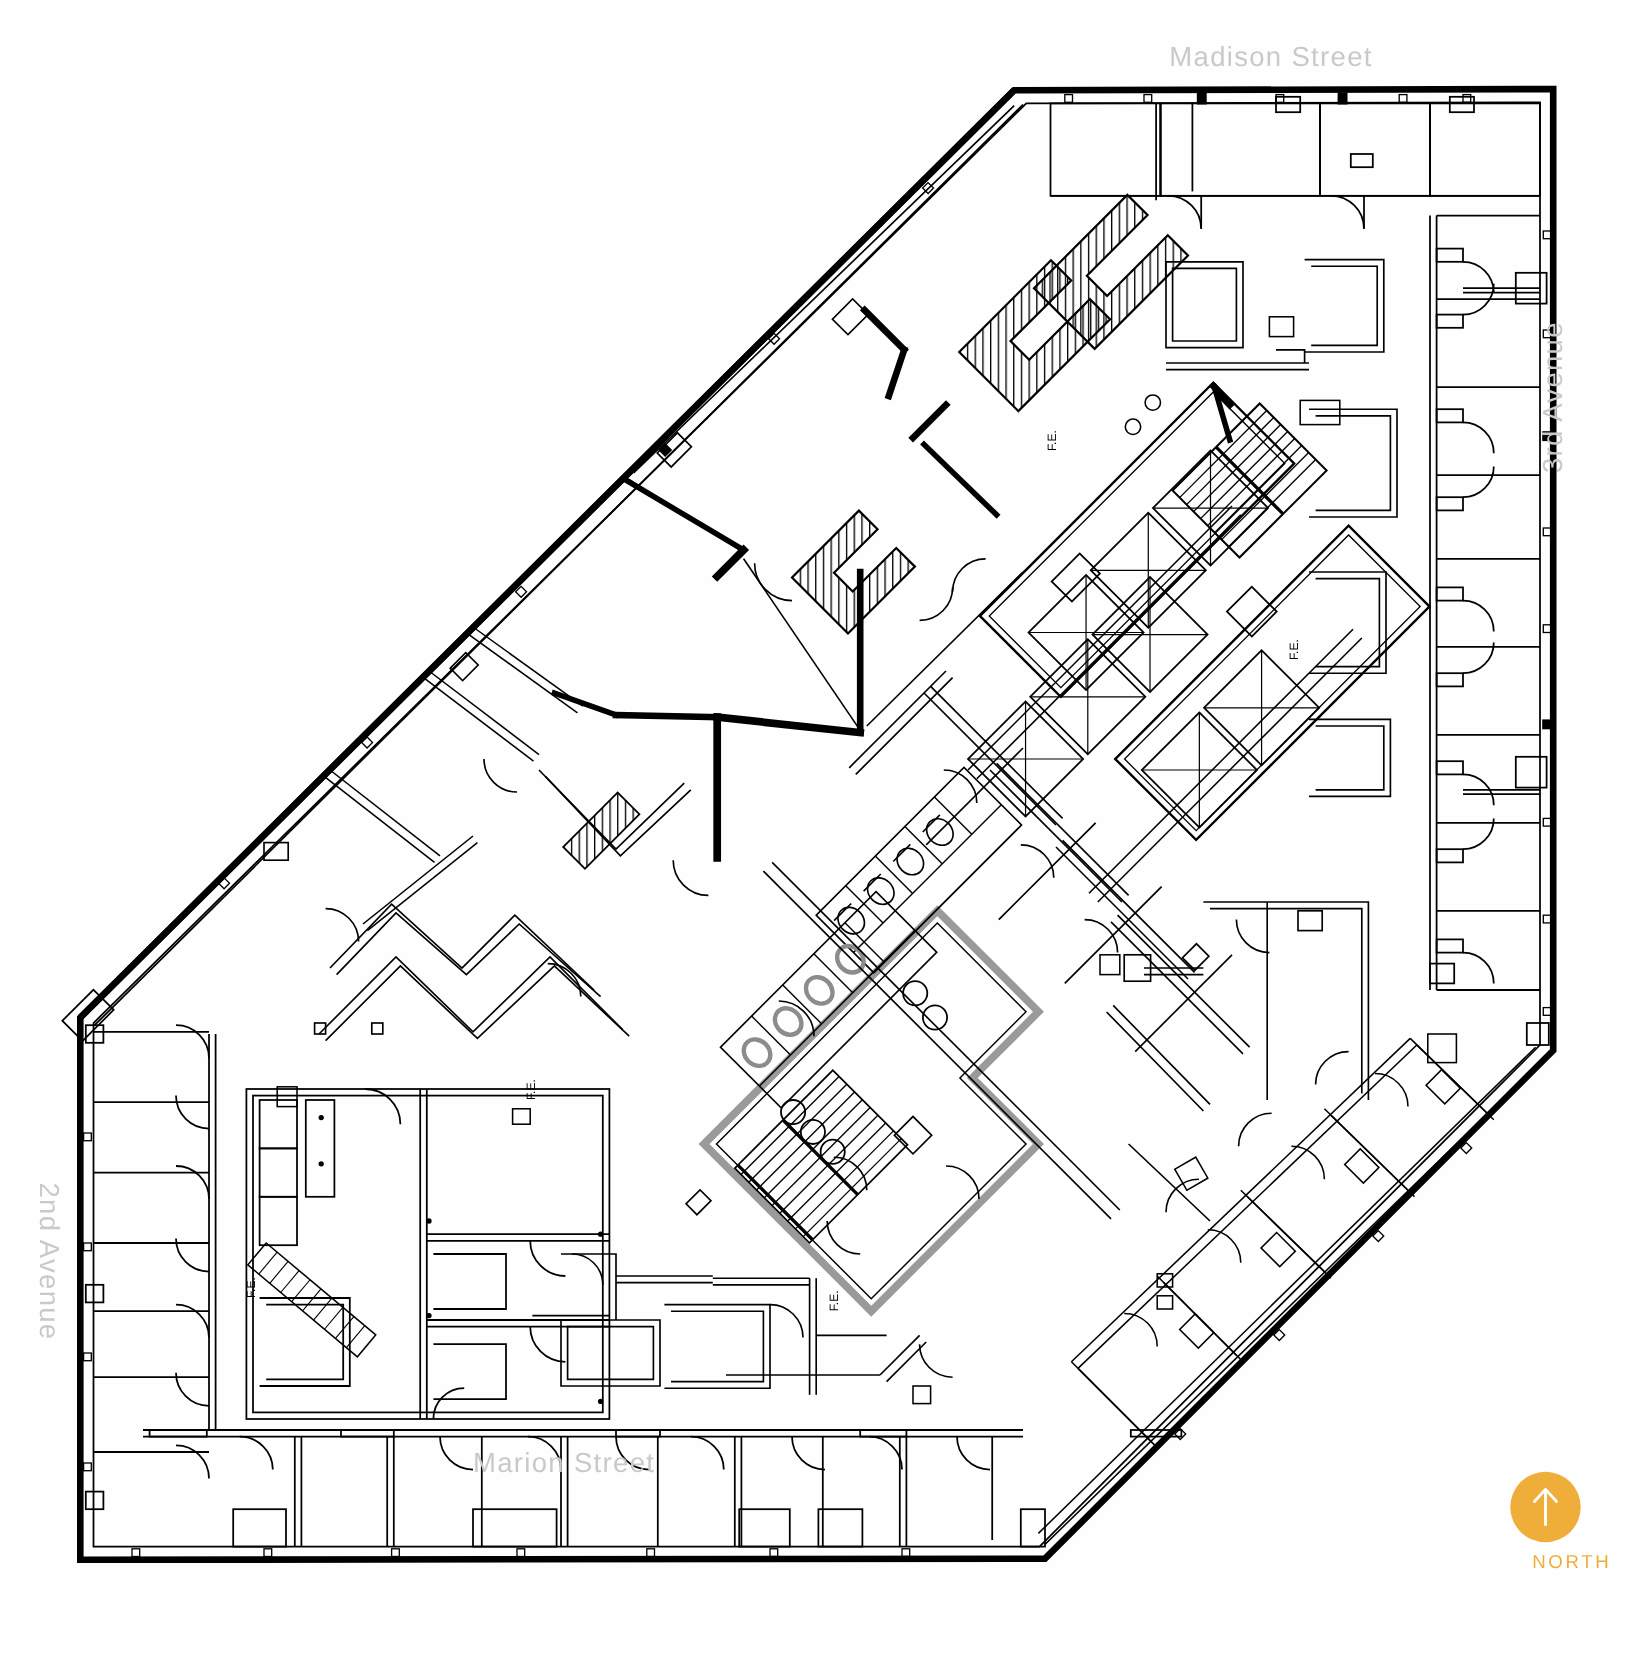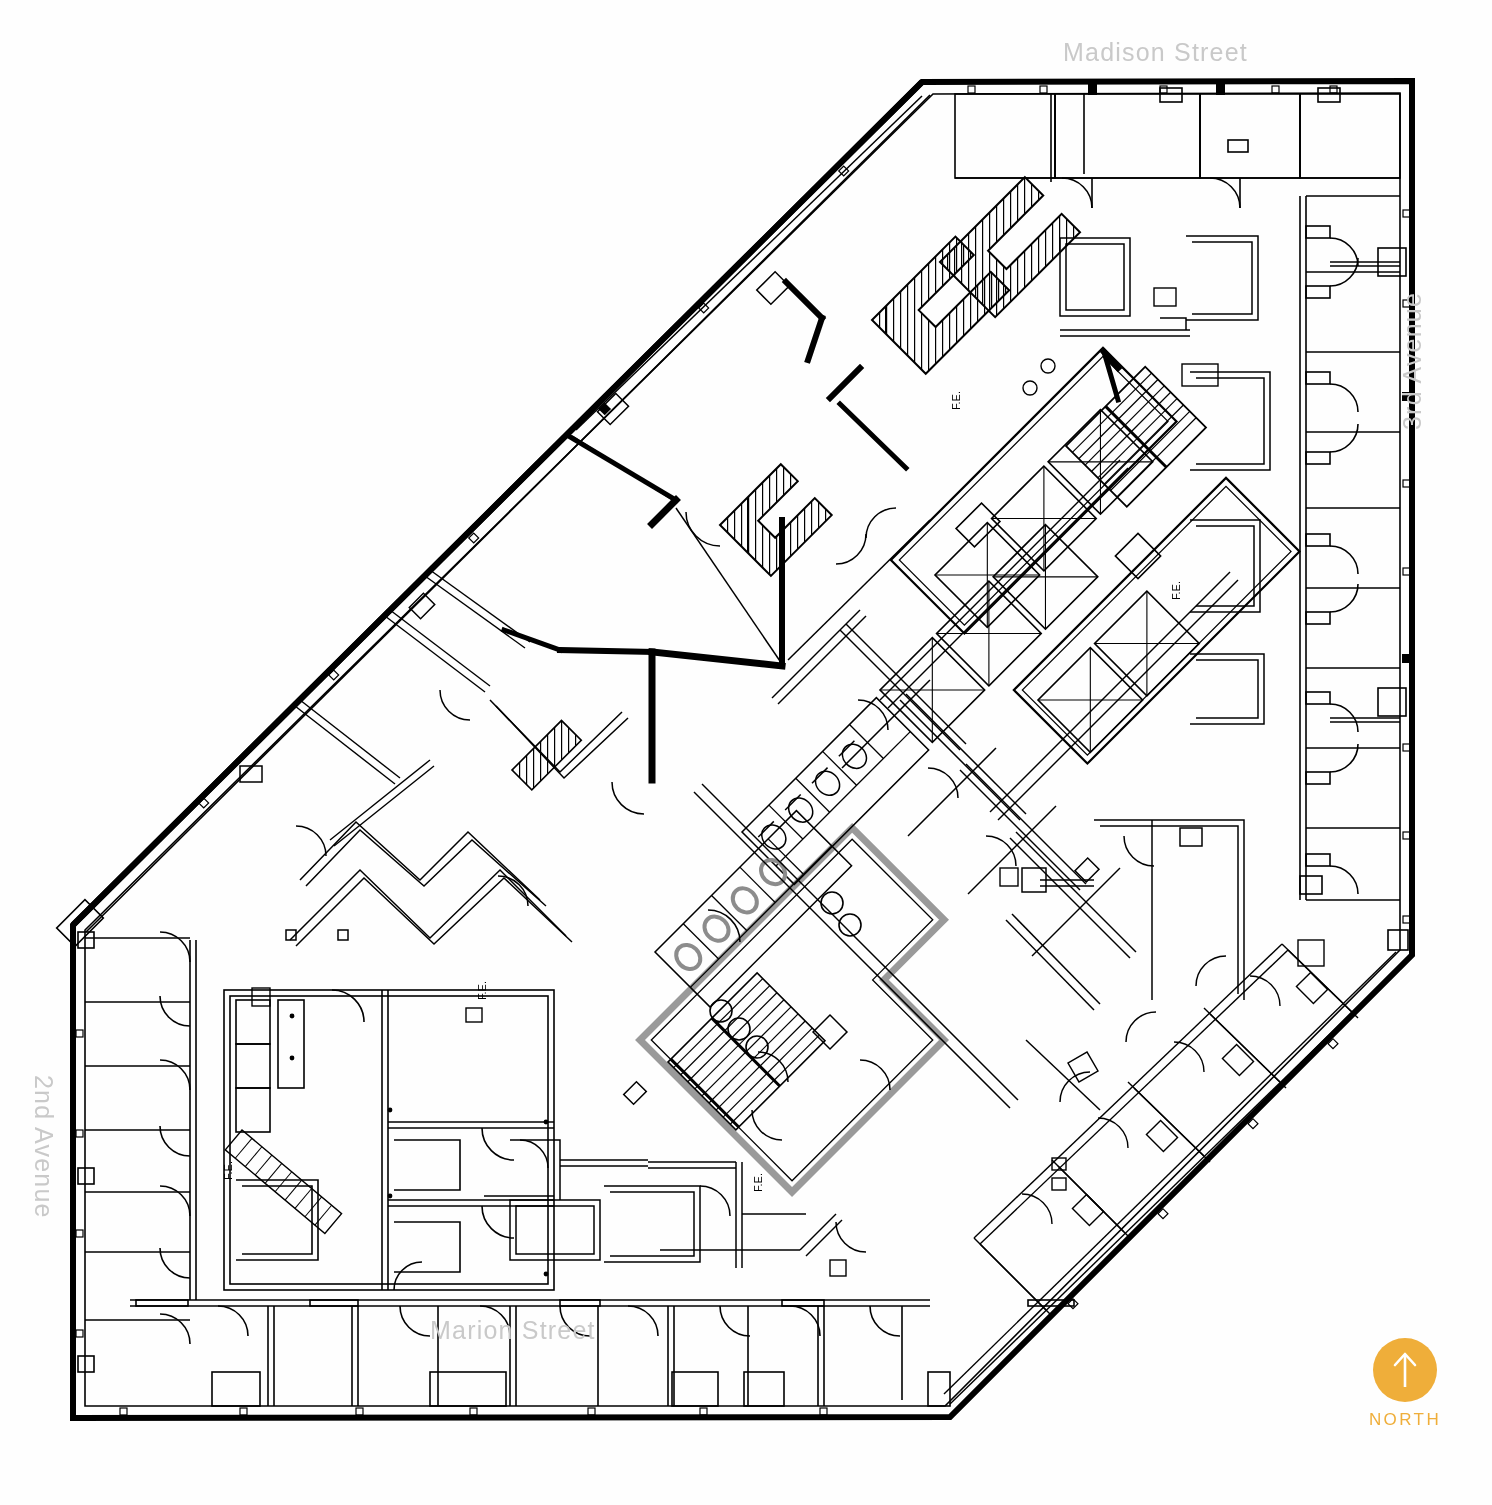--- a/index.html
+++ b/index.html
@@ -24,21 +24,21 @@
     user-select:none;
   }
   #label-madison{left:1063px;top:38px;}
   #label-marion{left:430px;top:1316px;}
   #label-3rd{left:1398px;top:430px;transform:rotate(-90deg);transform-origin:left top;}
   #label-2nd{left:58px;top:1075px;transform:rotate(90deg);transform-origin:left top;}
 
   
   #north-indicator{
     position:absolute;left:1345px;top:1338px;
-    width:120px;text-align:center;user-select:none;
+    width:120px;text-align:right;user-select:none;
   }
   #north-circle{
     width:64px;height:64px;border-radius:50%;
     background:#efae3a;margin:0 auto;position:relative;
   }
   #north-arrow{position:absolute;left:50%;top:50%;transform:translate(-50%,-50%);}
   #north-text{
     margin-top:8px;color:#efae3a;font-size:17px;letter-spacing:2.4px;
     font-family:"Liberation Sans", sans-serif;
   }

